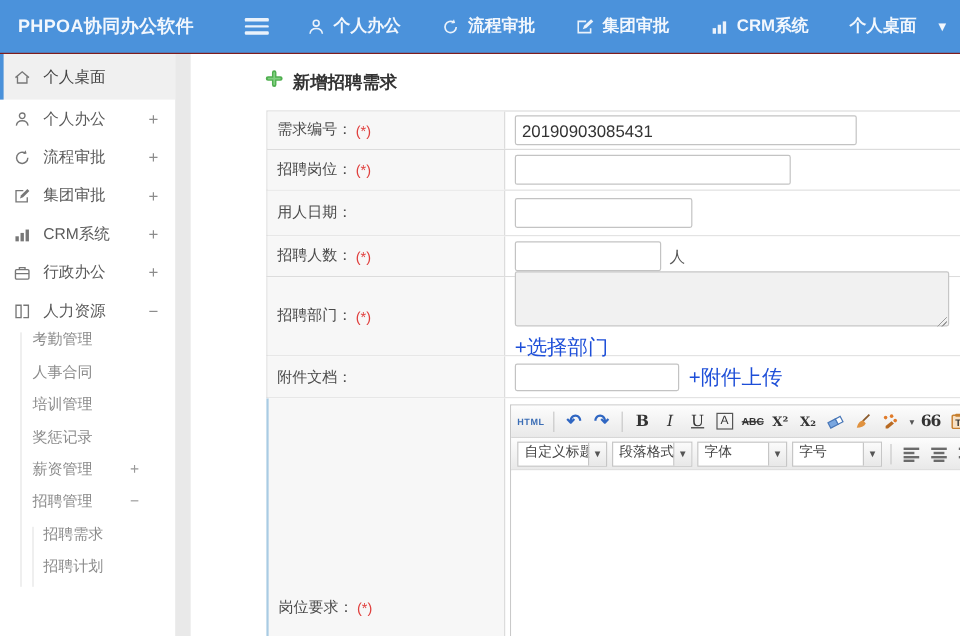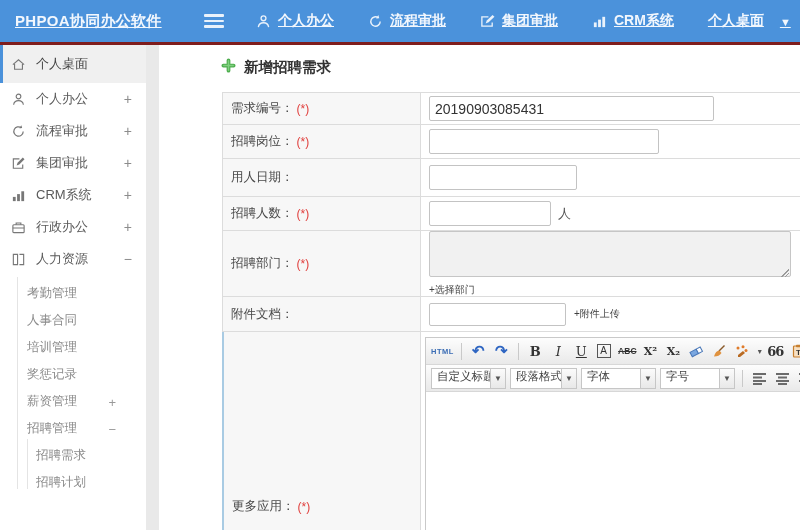--- a/index.html
+++ b/index.html
@@ -2,41 +2,41 @@
 <html><head>
 <meta charset="utf-8">
 <style>
   * { margin:0; padding:0; box-sizing:border-box; }
   html,body { width:800px; height:530px; overflow:hidden; }
   body { font-family:"Liberation Sans", sans-serif; background:#fff; }
   .page { position:relative; width:800px; height:530px; overflow:hidden; background:#fff; }
 
   
   .header { position:absolute; top:0; left:0; right:0; height:45px;
-    background:#4b92db; border-bottom:3px solid #7f1d1d;
-    display:flex; align-items:center; color:#f2f7fd;text-decoration:underline; }
+    background:#4b92db; border-bottom:1px solid #7f1d1d;
+    display:flex; align-items:center; color:#f2f7fd; }
   .brand { width:192px; padding-left:15px; font-size:15px; font-weight:bold; letter-spacing:.3px; white-space:nowrap; }
   .hamburger { width:20px; display:flex; flex-direction:column; gap:3px; cursor:pointer; margin-left:12px; }
   .hamburger i { display:block; height:2.5px; background:#eaf2fb; border-radius:1px; }
   .topnav { display:flex; align-items:center; margin-left:32px; gap:34px; }
   .nav-item { display:flex; align-items:center; gap:7px; font-size:14px; font-weight:bold; cursor:pointer; white-space:nowrap; }
   .nav-item svg { display:block; }
   .caret { font-size:11px; margin-left:-18px; padding-top:2px; }
 
   
   .sidebar { position:absolute; top:45px; left:0; width:146px; bottom:0; background:#fff; }
   .side-item { display:flex; align-items:center; height:32px; padding:0 14px 0 10px;
     font-size:13px; color:#5a5a5a; cursor:pointer; }
   .side-item.active { height:38px; background:#f0f0f0; border-left:3px solid #4a91da; padding-left:7px; color:#444; }
   .sicon { width:17px; margin-right:9px; display:flex; justify-content:center; color:#777; font-size:14px; line-height:1; }
   .expand { margin-left:auto; color:#8c8c8c; font-size:14px; }
   .grp { position:relative; }
   .grp2::before { content:""; position:absolute; left:17px; top:2px; bottom:2px; width:1px; background:#e4e4e4; }
   .grp3::before { content:""; position:absolute; left:27px; top:2px; bottom:2px; width:1px; background:#e4e4e4; }
-  .side-sub { display:flex; align-items:flex-end; height:27px; padding:0 14px 0 27px;
+  .side-sub { display:flex; align-items:flex-start; height:27px; padding:0 14px 0 27px;
     font-size:12.5px; color:#8b8b8b; cursor:pointer; }
   .grp3 .side-sub { padding-left:36px; }
   .sub-expand { margin-left:auto; color:#999; font-size:13px; padding-right:16px; }
 
   .gutter { position:absolute; top:45px; left:146px; width:13px; bottom:0; background:#e9e9e9; }
 
   
   .content { position:absolute; top:45px; left:159px; right:0; bottom:0; background:#fff; overflow:hidden; }
   .page-title { position:absolute; left:62px; top:13px; display:flex; align-items:center; gap:8px; }
   .page-title h1 { font-size:14.5px; color:#333; font-weight:bold; }
@@ -47,21 +47,21 @@
   .frow.first { border-top:1px solid #dcdcdc; }
   .frow.last { border-left:2px solid #a9cbe3; }
   .fl { width:198px; min-width:198px; background:#f7f7f7; border-right:1px solid #dcdcdc;
     display:flex; align-items:center; padding-left:8px; }
   .frow.last .fl { width:197px; min-width:197px; }
   .fv { flex:1; display:flex; align-items:center; padding-left:8px; }
   .star { color:#e0403e; margin-left:3px; font-size:12px; }
   .inp { height:25px; border:1px solid #c3c3c3; border-radius:2px; background:#fff;
     font-family:"Liberation Sans", sans-serif; font-size:14px; color:#333; padding:0 5px; outline:none; }
   .suffix { margin-left:7px; color:#555; font-size:13px; }
-  .blue-link { color:#404040; font-size:10px; text-decoration:none; cursor:pointer; }
+  .blue-link { color:#1d4ed8; font-size:17px; text-decoration:none; cursor:pointer; }
   .fv-col { flex-direction:column; align-items:flex-start; justify-content:center; gap:3px; }
   .ta-wrap { position:relative; }
   .dept-area { width:362px; height:46px; background:#f1f1f1; border:1px solid #c6c6c6; border-radius:2px; resize:none; }
   .resize-corner { position:absolute; right:2px; bottom:3px; width:9px; height:9px;
     background:linear-gradient(135deg, transparent 0 55%, #9a9a9a 55% 62%, transparent 62% 75%, #9a9a9a 75% 82%, transparent 82%); }
 
   
   .fv7 { display:block; padding:5px 0 0 4px; }
   .editor { width:562px; border:1px solid #c9c9c9; background:#fff; }
   .ed-toolbar { display:flex; align-items:center; height:27px; padding:0 5px; gap:4px;
@@ -321,21 +321,21 @@
           <span>附件文档：</span>
         </div>
         <div class="fv">
           <input class="inp" style="width: 137px; height: 23px;" type="text" value="">
           <a class="blue-link" style="margin-left:8px;">+附件上传</a>
         </div>
       </div>
 
       <div class="frow last" style="height:350px;">
         <div class="fl">
-          <span>更多应用：</span>
+          <span>岗位要求：</span>
           <span class="star">(*)</span>
         </div>
         <div class="fv fv7">
           <div class="editor">
 
             <div class="ed-toolbar">
               <span class="tb tb-html">HTML</span>
               <span class="sep"></span>
               <span class="tb tb-undo">↶</span>
               <span class="tb tb-redo">↷</span>

